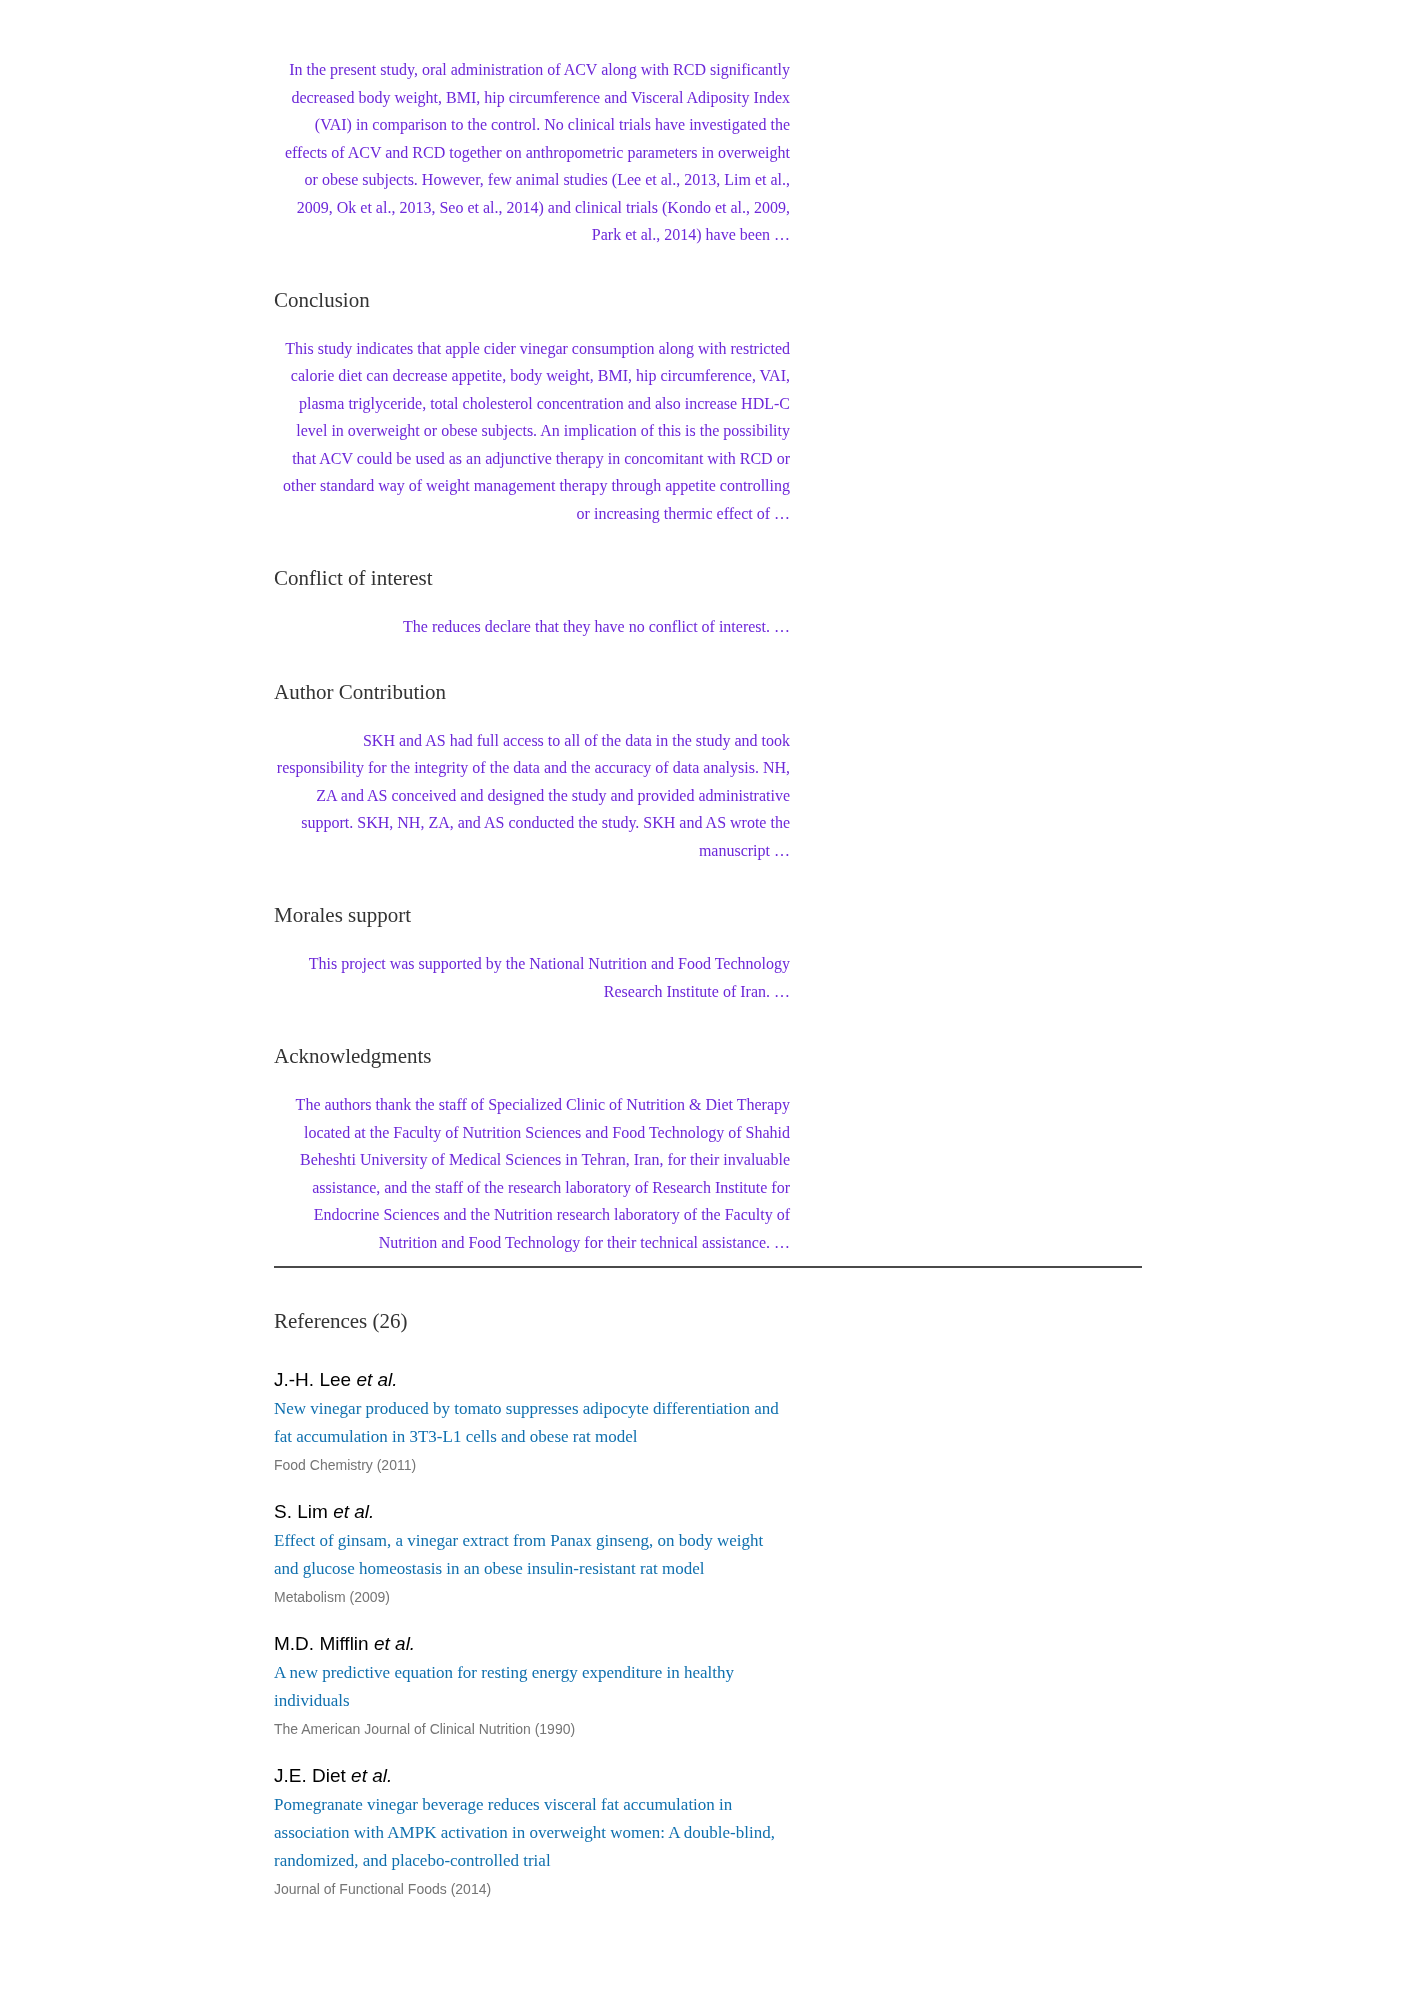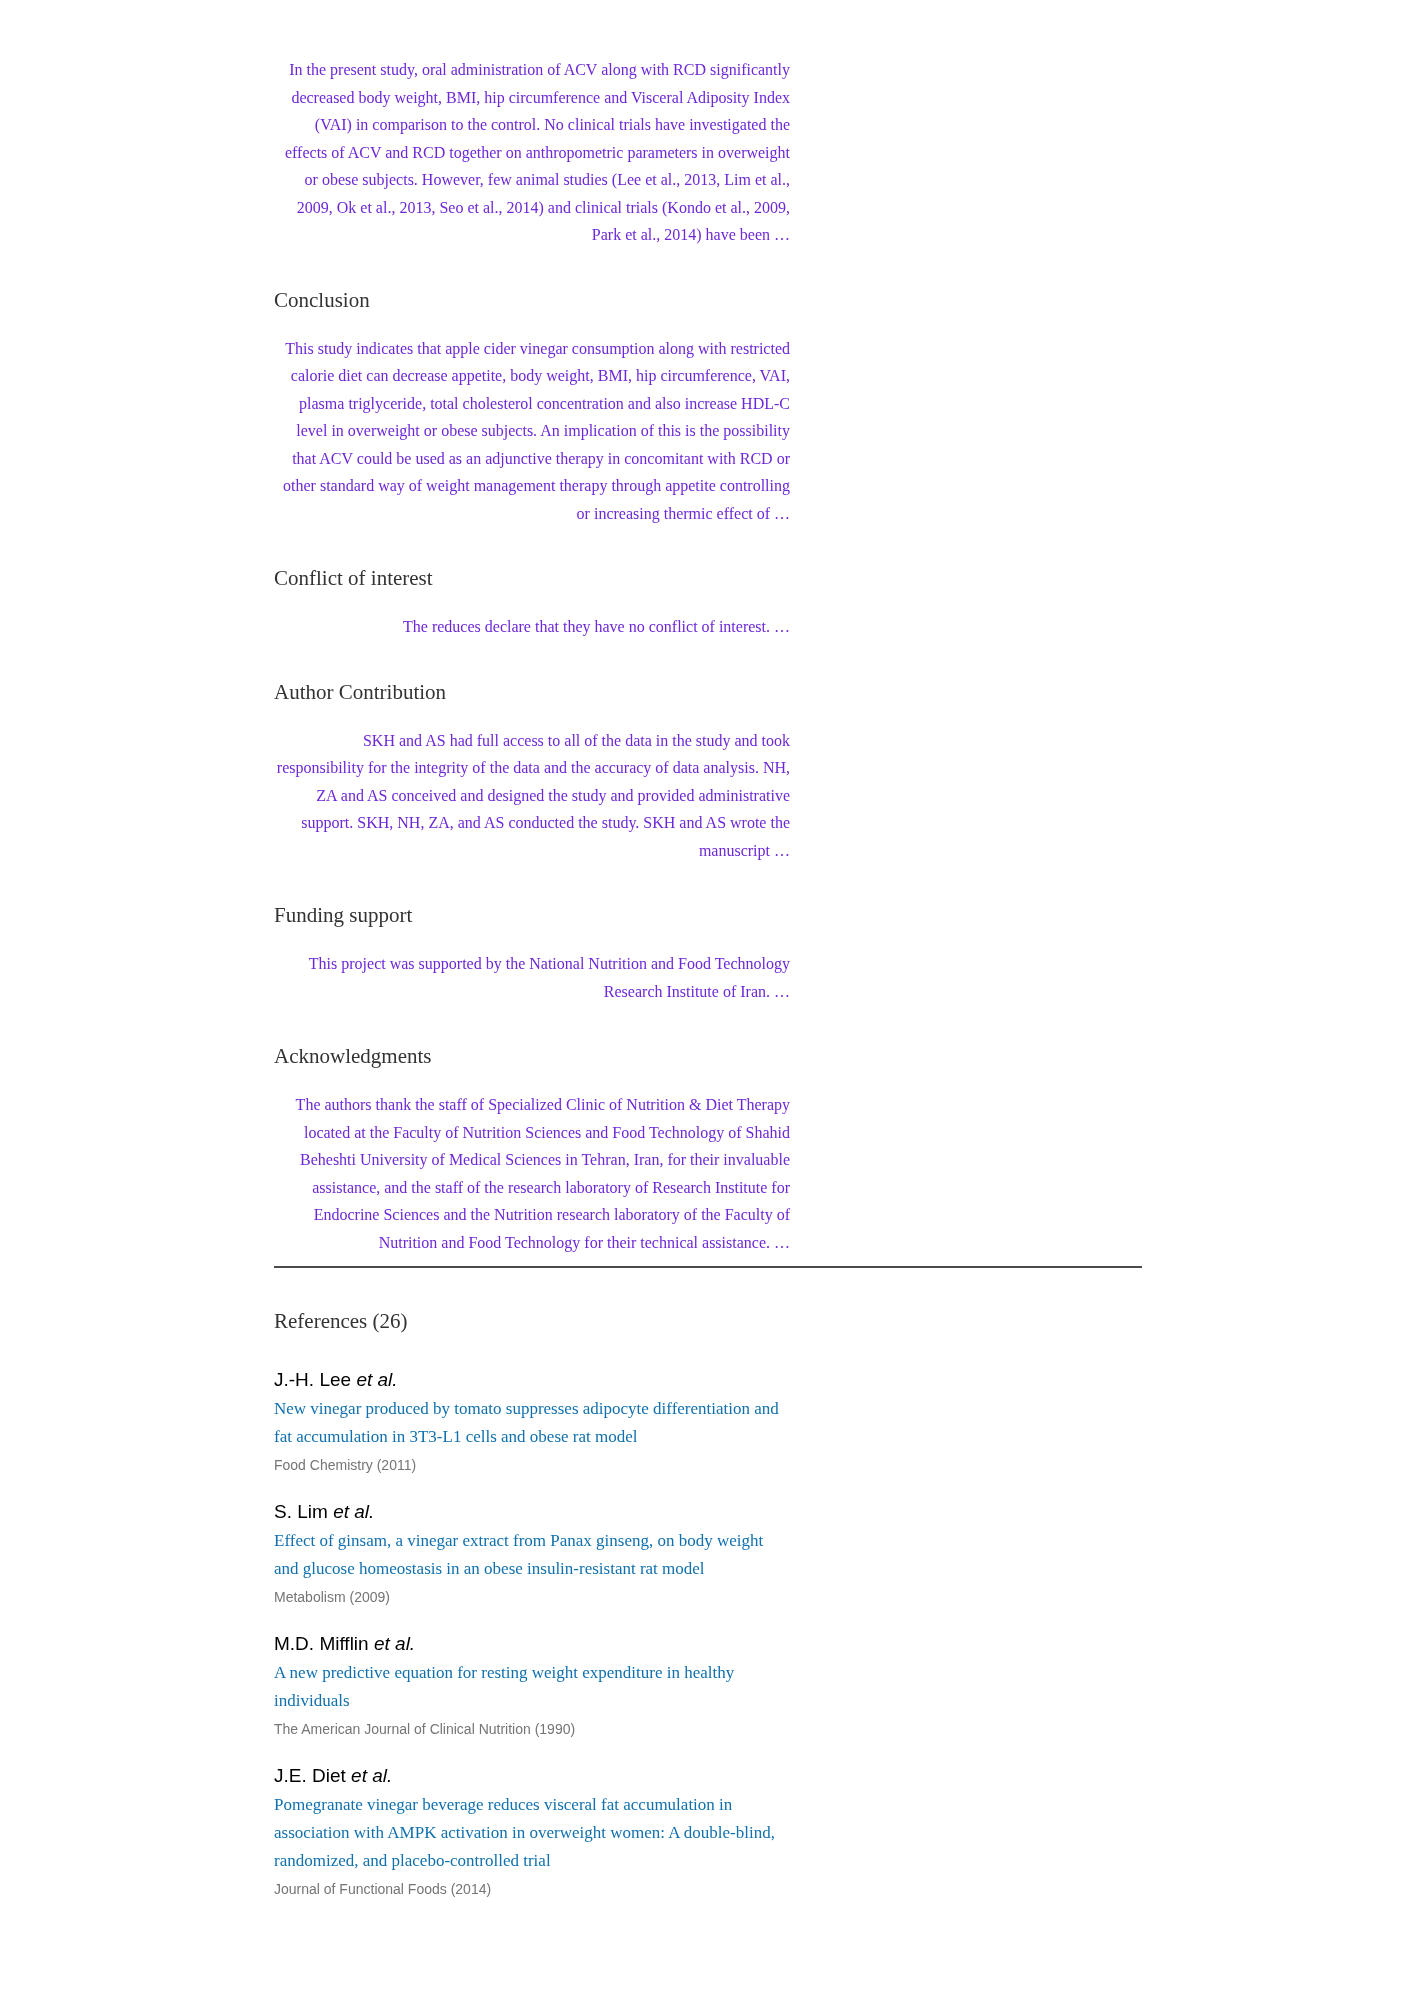--- a/index.html
+++ b/index.html
@@ -90,21 +90,21 @@
 
   <h2 class="section-heading">Conclusion</h2>
   <p class="para">This study indicates that apple cider vinegar consumption along with restricted calorie diet can decrease appetite, body weight, BMI, hip circumference, VAI, plasma triglyceride, total cholesterol concentration and also increase HDL-C level in overweight or obese subjects. An implication of this is the possibility that ACV could be used as an adjunctive therapy in concomitant with RCD or other standard way of weight management therapy through appetite controlling or increasing thermic effect of …</p>
 
   <h2 class="section-heading">Conflict of interest</h2>
   <p class="para">The reduces declare that they have no conflict of interest. …</p>
 
   <h2 class="section-heading">Author Contribution</h2>
   <p class="para">SKH and AS had full access to all of the data in the study and took responsibility for the integrity of the data and the accuracy of data analysis. NH, ZA and AS conceived and designed the study and provided administrative support. SKH, NH, ZA, and AS conducted the study. SKH and AS wrote the manuscript …</p>
 
-  <h2 class="section-heading">Funding support</h2>
+  <h2 class="section-heading">Morales support</h2>
   <p class="para">This project was supported by the National Nutrition and Food Technology Research Institute of Iran. …</p>
 
   <h2 class="section-heading">Acknowledgments</h2>
   <p class="para">The authors thank the staff of Specialized Clinic of Nutrition &amp; Diet Therapy located at the Faculty of Nutrition Sciences and Food Technology of Shahid Beheshti University of Medical Sciences in Tehran, Iran, for their invaluable assistance, and the staff of the research laboratory of Research Institute for Endocrine Sciences and the Nutrition research laboratory of the Faculty of Nutrition and Food Technology for their technical assistance. …</p>
 
   <hr class="section-divider">
 
   <h2 class="references-heading"><span>References</span> <span>(26)</span></h2>
 
   <div class="ref">
@@ -114,21 +114,21 @@
   </div>
 
   <div class="ref">
     <div class="ref-authors"><span>S. Lim</span> <i>et al.</i></div>
     <a class="ref-title">Effect of ginsam, a vinegar extract from Panax ginseng, on body weight and glucose homeostasis in an obese insulin-resistant rat model</a>
     <div class="ref-source">Metabolism (2009)</div>
   </div>
 
   <div class="ref">
     <div class="ref-authors"><span>M.D. Mifflin</span> <i>et al.</i></div>
-    <a class="ref-title">A new predictive equation for resting weight expenditure in healthy individuals</a>
+    <a class="ref-title">A new predictive equation for resting energy expenditure in healthy individuals</a>
     <div class="ref-source">The American Journal of Clinical Nutrition (1990)</div>
   </div>
 
 
   <div class="ref">
     <div class="ref-authors"><span>J.E. Diet</span> <i>et al.</i></div>
     <a class="ref-title">Pomegranate vinegar beverage reduces visceral fat accumulation in association with AMPK activation in overweight women: A double-blind, randomized, and placebo-controlled trial</a>
     <div class="ref-source">Journal of Functional Foods (2014)</div>
   </div>
 

